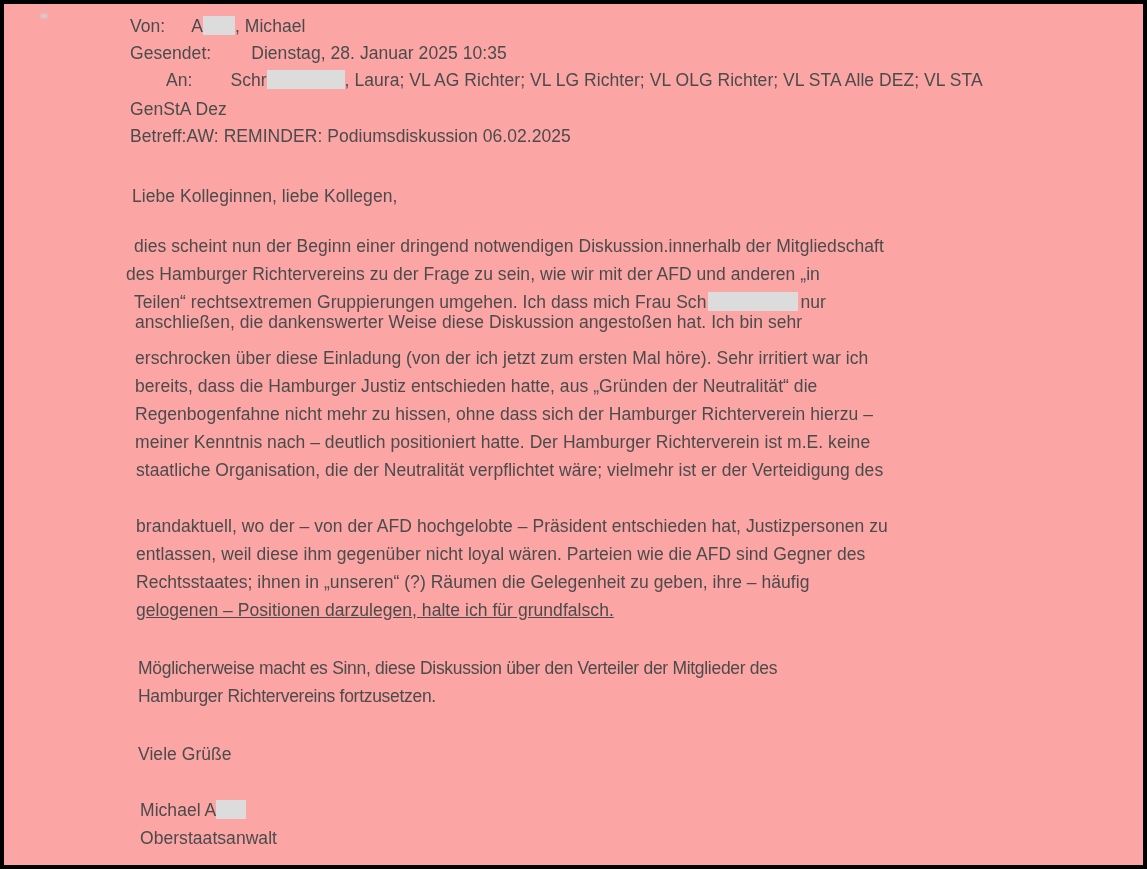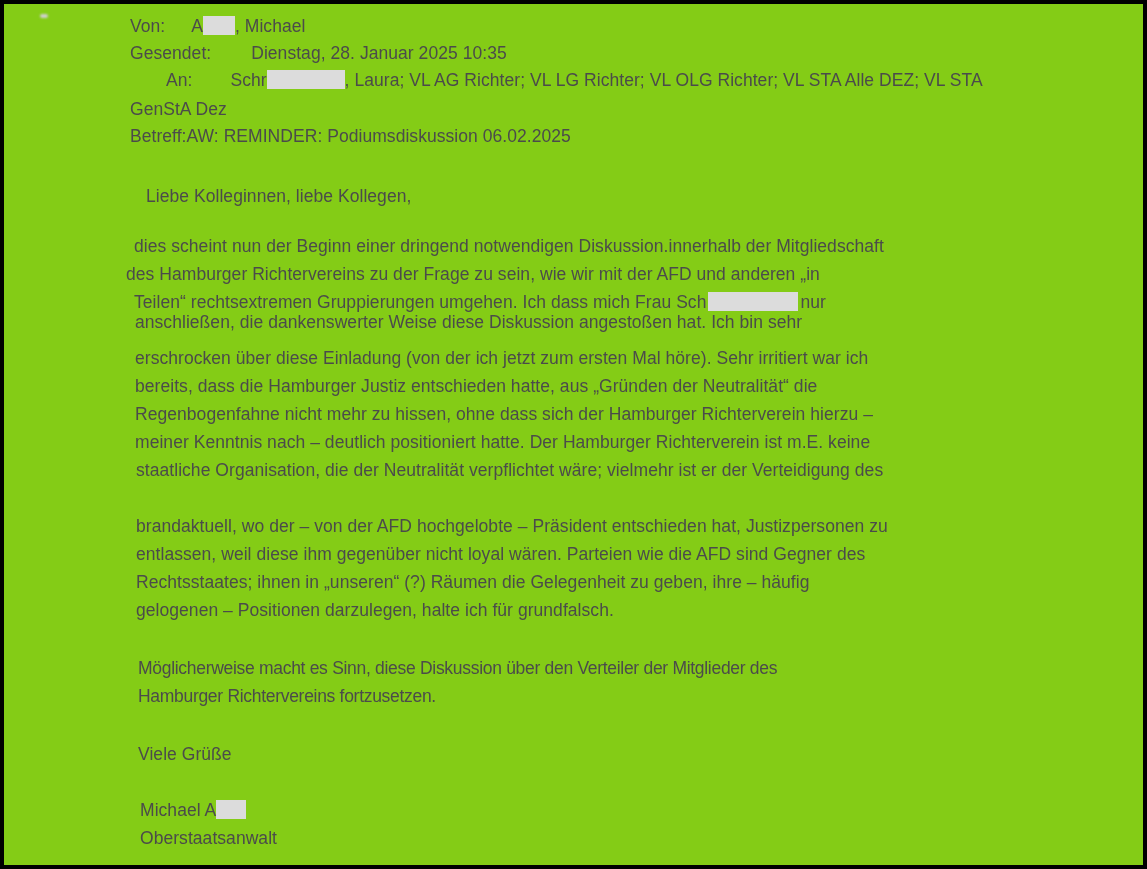--- a/index.html
+++ b/index.html
@@ -3,21 +3,21 @@
   <meta charset="utf-8">
   <style>
     html, body { margin: 0; padding: 0; }
     body {
       width: 1147px; height: 869px; background: #000;
       font-family: "Liberation Sans", "DejaVu Sans", sans-serif;
       position: relative; overflow: hidden;
     }
     .page {
       position: absolute; left: 4px; top: 4px; width: 1139px; height: 861px;
-      background: #84cc16;
+      background: #fca5a5;
     }
     .smudge {
       position: absolute; left: 36px; top: 10px; width: 8px; height: 4px;
       background: #cfcfcf; border-radius: 3px; filter: blur(1px);
     }
     .line {
       position: absolute; color: #4b4b4b; font-size: 17.5px; white-space: nowrap;
       letter-spacing: 0.05px;
     }
     .redact {
@@ -42,37 +42,37 @@
   <div class="line" style="left:126px; top:66px;margin-left:36px;">
     <span class="hdr-label">An:</span><span style="display:inline-block;width:38px"></span><span>Schr</span><span class="redact" style="width:78px"></span><span>, Laura; VL AG Richter; VL LG Richter; VL OLG Richter; VL STA Alle DEZ; VL STA</span>
   </div>
 
   <div class="line" style="left:126px; top:95px;">GenStA Dez</div>
 
   <div class="line" style="left:126px; top:122px;">
     <span>Betreff:</span><span>AW: REMINDER: Podiumsdiskussion 06.02.2025</span>
   </div>
 
-  <div class="line" style="left:142px; top:182px;">Liebe Kolleginnen, liebe Kollegen,</div>
+  <div class="line" style="left:128px; top:182px;">Liebe Kolleginnen, liebe Kollegen,</div>
 
   <div class="line" style="left:130px; top:232px;">dies scheint nun der Beginn einer dringend notwendigen Diskussion.innerhalb der Mitgliedschaft</div>
   <div class="line" style="left:122px; top:260px;">des Hamburger Richtervereins zu der Frage zu sein, wie wir mit der AFD und anderen „in</div>
   <div class="line" style="left:130px; top:288px;">
     <span>Teilen“ rechtsextremen Gruppierungen umgehen. Ich dass mich Frau Sch</span><span class="redact" style="width:90px; margin-left:2px; margin-right:2px"></span><span>nur</span>
   </div>
   <div class="line" style="left:131px; top:308px;">anschließen, die dankenswerter Weise diese Diskussion angestoßen hat. Ich bin sehr</div>
   <div class="line" style="left:131px; top:344px;text-align:right;">erschrocken über diese Einladung (von der ich jetzt zum ersten Mal höre). Sehr irritiert war ich</div>
   <div class="line" style="left:131px; top:372px;">bereits, dass die Hamburger Justiz entschieden hatte, aus „Gründen der Neutralität“ die</div>
   <div class="line" style="left:131px; top:400px;">Regenbogenfahne nicht mehr zu hissen, ohne dass sich der Hamburger Richterverein hierzu –</div>
   <div class="line" style="left:131px; top:428px;">meiner Kenntnis nach – deutlich positioniert hatte. Der Hamburger Richterverein ist m.E. keine</div>
   <div class="line" style="left:132px; top:456px;">staatliche Organisation, die der Neutralität verpflichtet wäre; vielmehr ist er der Verteidigung des</div>
   <div class="line" style="left:132px; top:512px;">brandaktuell, wo der – von der AFD hochgelobte – Präsident entschieden hat, Justizpersonen zu</div>
   <div class="line" style="left:132px; top:540px;">entlassen, weil diese ihm gegenüber nicht loyal wären. Parteien wie die AFD sind Gegner des</div>
   <div class="line" style="left:132px; top:568px;">Rechtsstaates; ihnen in „unseren“ (?) Räumen die Gelegenheit zu geben, ihre – häufig</div>
-  <div class="line" style="left:132px; top:596px;">gelogenen – Positionen darzulegen, halte ich für grundfalsch.</div>
+  <div class="line" style="left:132px; top:596px;text-decoration:underline;">gelogenen – Positionen darzulegen, halte ich für grundfalsch.</div>
 
   <div class="line" style="left:134px; top:654px; letter-spacing:-0.3px;">Möglicherweise macht es Sinn, diese Diskussion über den Verteiler der Mitglieder des</div>
   <div class="line" style="left:134px; top:682px; letter-spacing:-0.3px;">Hamburger Richtervereins fortzusetzen.</div>
 
   <div class="line" style="left:134px; top:740px;">Viele Grüße</div>
 
   <div class="line" style="left:136px; top:796px;">
     <span>Michael A</span><span class="redact" style="width:30px"></span>
   </div>
   <div class="line" style="left:136px; top:824px;">Oberstaatsanwalt</div>

